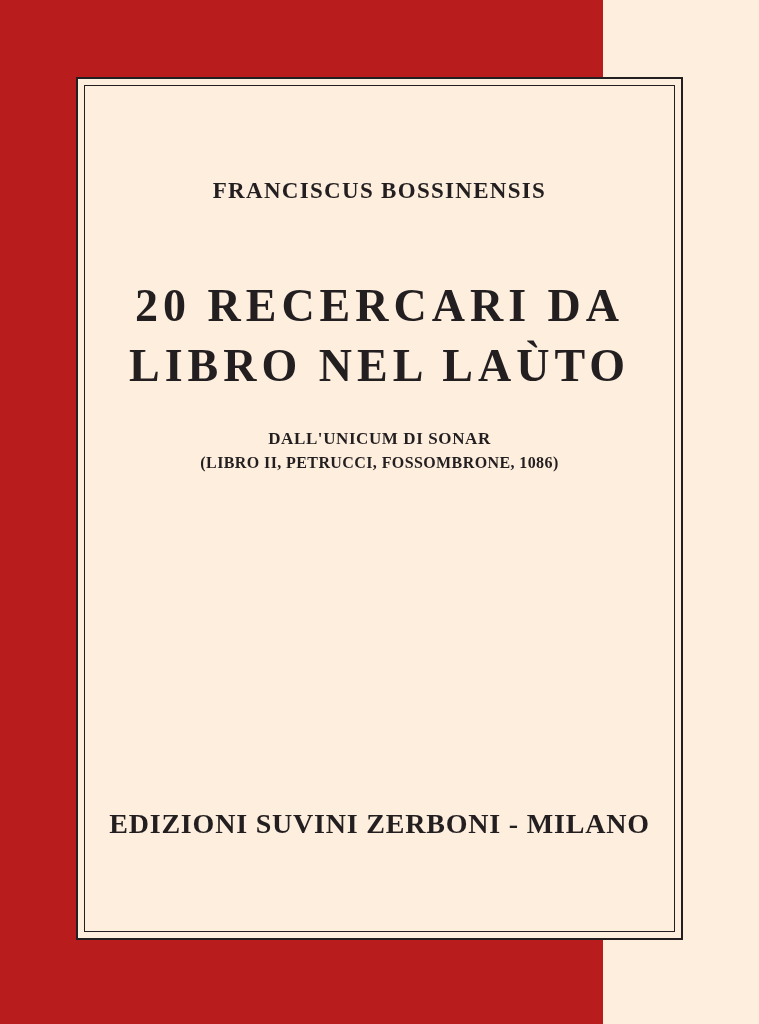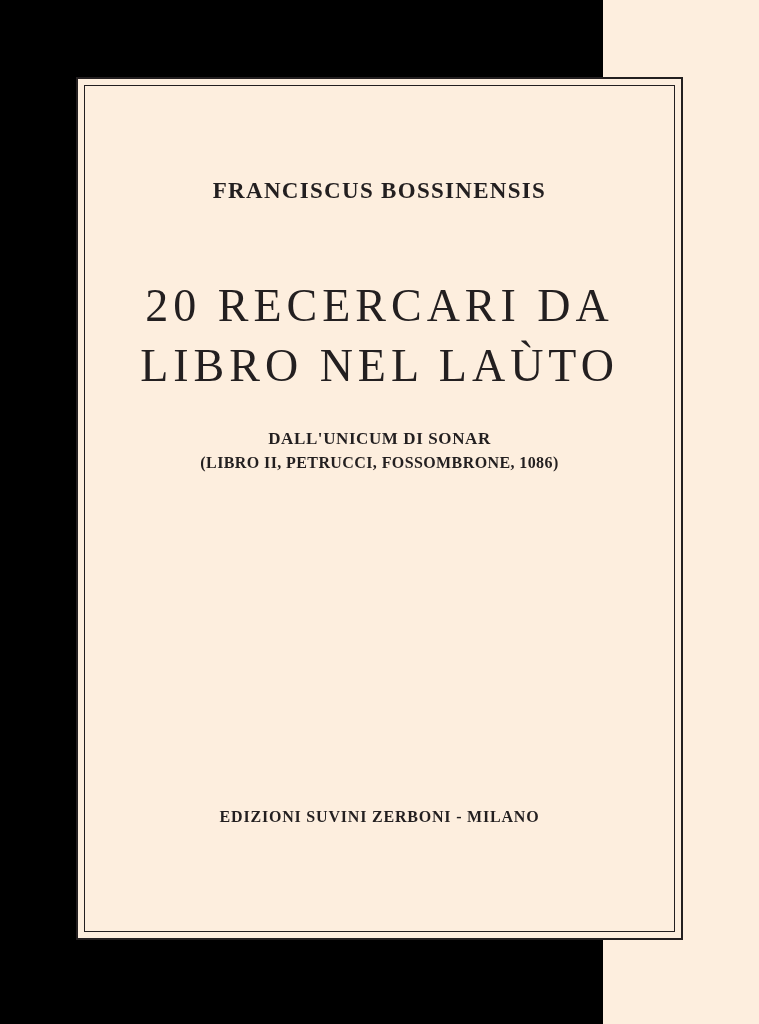--- a/index.html
+++ b/index.html
@@ -10,21 +10,21 @@
     width: 759px;
     height: 1024px;
     background: #fdeede;
     font-family: "Liberation Serif", serif;
     overflow: hidden;
   }
   .page {
     position: relative;
     width: 603px;
     height: 1024px;
-    background: #000000;
+    background: #b91c1c;
     box-sizing: border-box;
   }
   .frame-outer {
     position: absolute;
     left: 76px;
     top: 77px;
     width: 607px;
     height: 863px;
     border: 2px solid #231f20;
     box-sizing: border-box;
@@ -58,21 +58,21 @@
     font-size: 23px;
     letter-spacing: 1.3px;
     color: #231f20;
   }
   .title {
     position: absolute;
     top: 190px;
     left: 0;
     right: 0;
     font-family: "Liberation Serif", serif;
-    font-weight: normal;
+    font-weight: bold;
     font-size: 46px;
     line-height: 60px;
     letter-spacing: 5px;
     color: #231f20;
   }
   .title .line2 {
     display: block;
   }
   .subtitle-block {
     position: absolute;
@@ -124,21 +124,21 @@
     line-height: 34px;
     margin-top: 6px;
   }
   .publisher {
     position: absolute;
     top: 722px;
     left: 0;
     right: 0;
     font-family: "Liberation Serif", serif;
     font-weight: bold;
-    font-size: 16px;
+    font-size: 28px;
     letter-spacing: 0.8px;
     color: #231f20;
   }
 </style>
 </head>
 <body>
 
 <div class="page">
   <div class="frame-outer">
     <div class="frame-inner">

